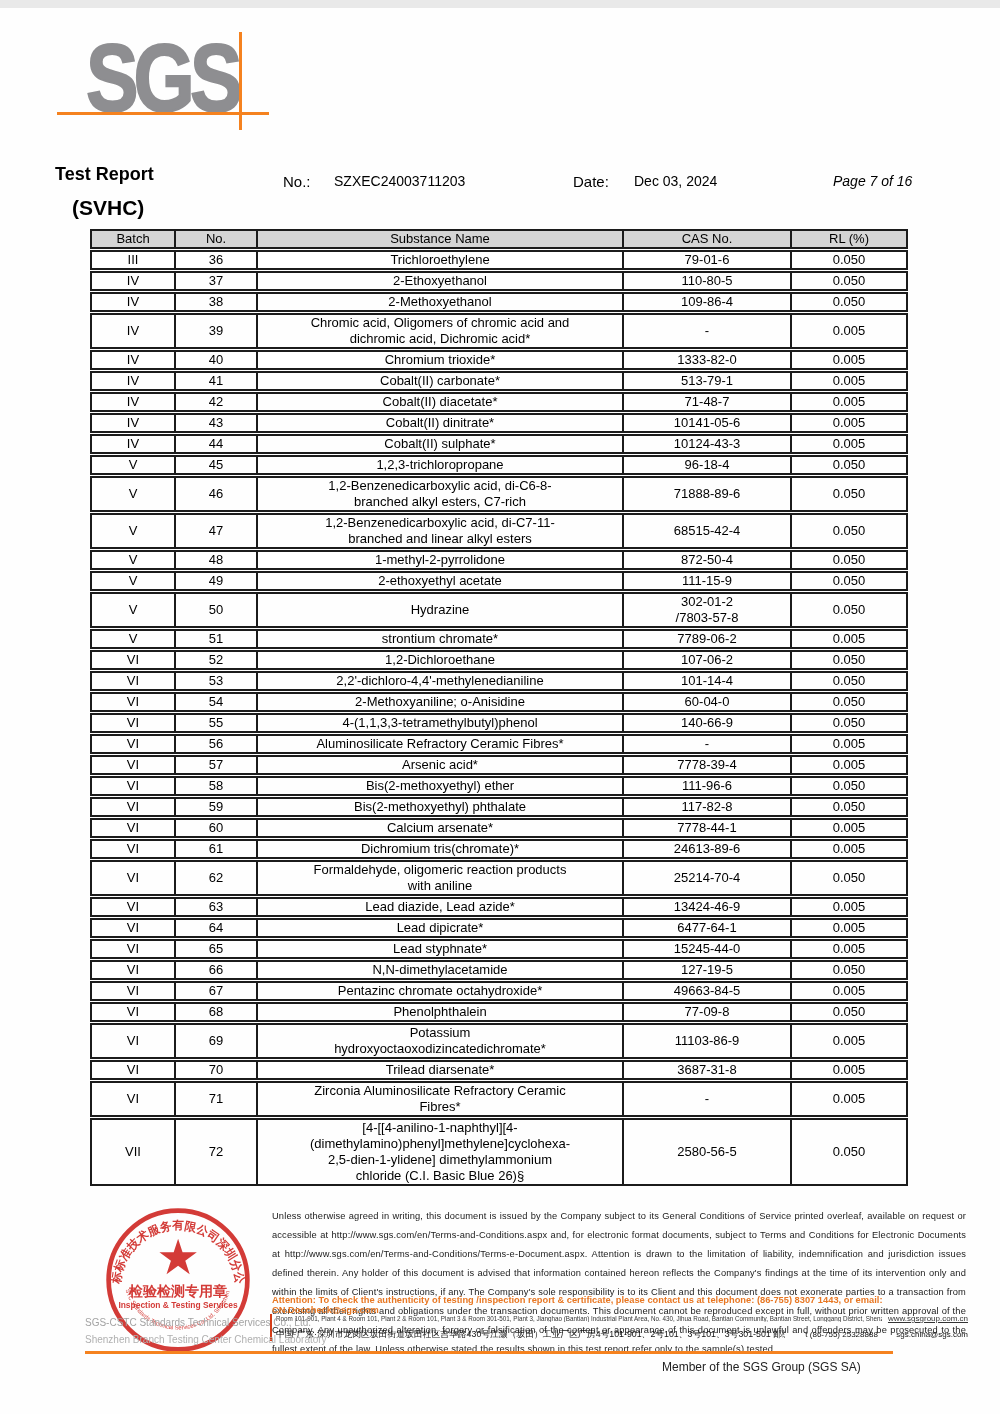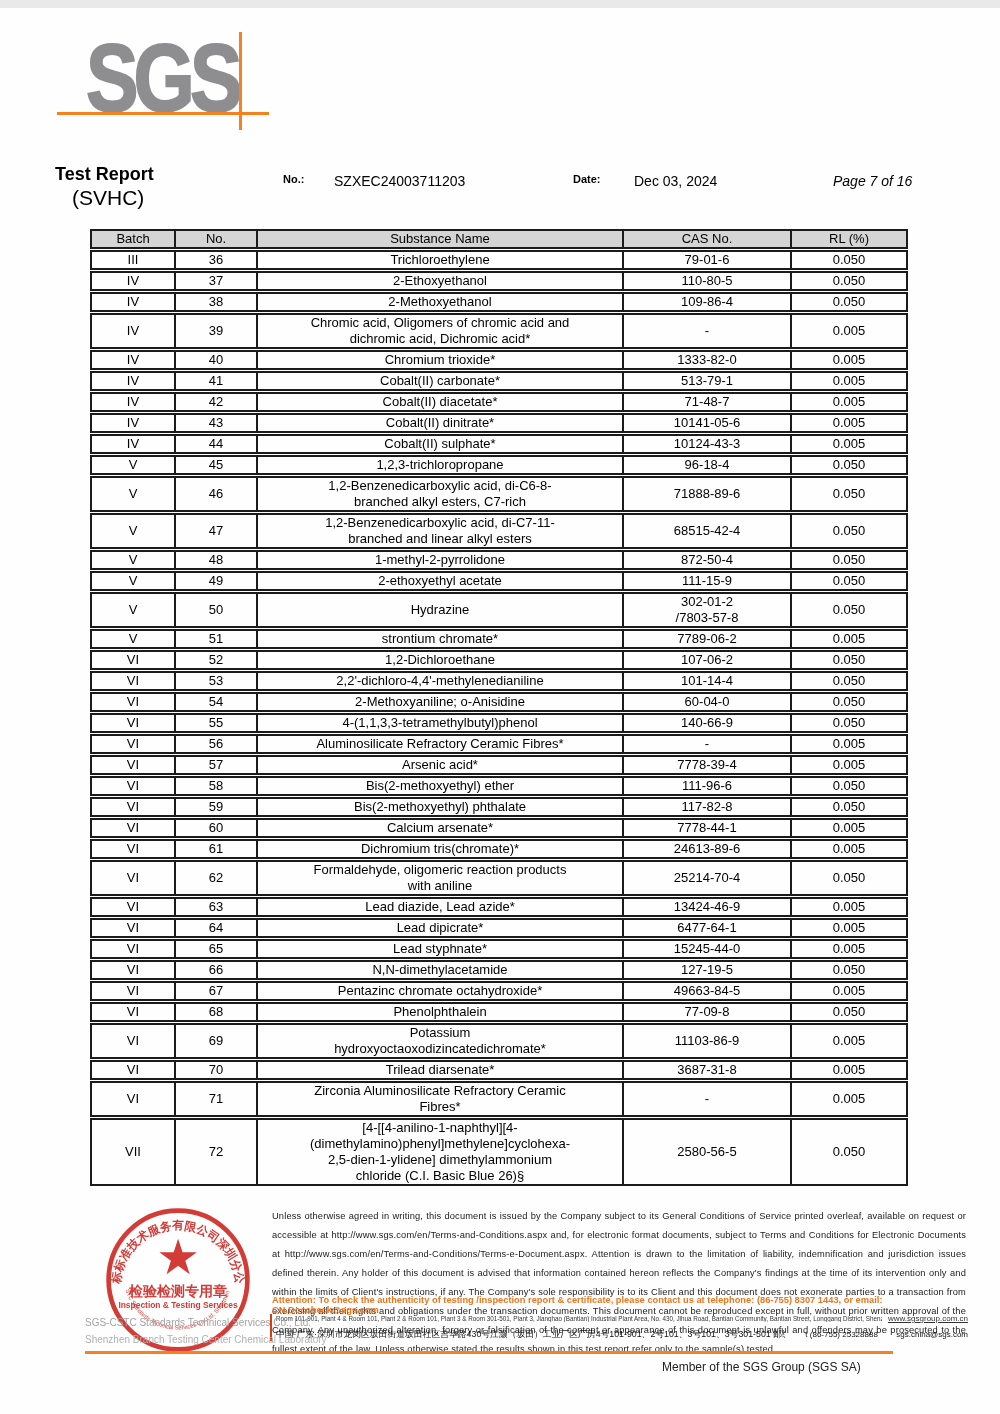--- a/index.html
+++ b/index.html
@@ -12,22 +12,22 @@
   .logo-text {
     position:absolute; left:86px; top:26px; font-size:96px; font-weight:bold;
     color:#8e8e91; line-height:0.92; letter-spacing:-6px;
     transform:scaleX(0.82); transform-origin:left top;
     -webkit-text-stroke:2px #8e8e91;
   }
   .logo-hline { position:absolute; left:57px; top:104px; width:212px; height:3px; background:#f5821f; }
   .logo-vline { position:absolute; left:239px; top:24px; width:3px; height:98px; background:#f5821f; }
   
   .title-main { position:absolute; left:55px; top:156px; font-size:18px; font-weight:bold; }
-  .title-sub  { position:absolute; left:72px; top:178px; font-size:21px; font-weight:normal; }
-  .hdr-label  { position:absolute; top:165px; font-size:11px; font-weight:bold; }
+  .title-sub  { position:absolute; left:72px; top:188px; font-size:21px; font-weight:bold; }
+  .hdr-label  { position:absolute; top:165px; font-size:15px; font-weight:normal; }
   .hdr-value  { position:absolute; top:165px; font-size:14px; }
   .no-label   { left:283px; }
   .no-value   { left:334px; }
   .date-label { left:573px; }
   .date-value { left:634px; }
   .page-info  { left:833px;font-style:italic; }
   
   .report-table {
     position:absolute; left:90px; top:220px; width:818px;
     border-collapse:separate; border-spacing:0 1px; table-layout:fixed;

